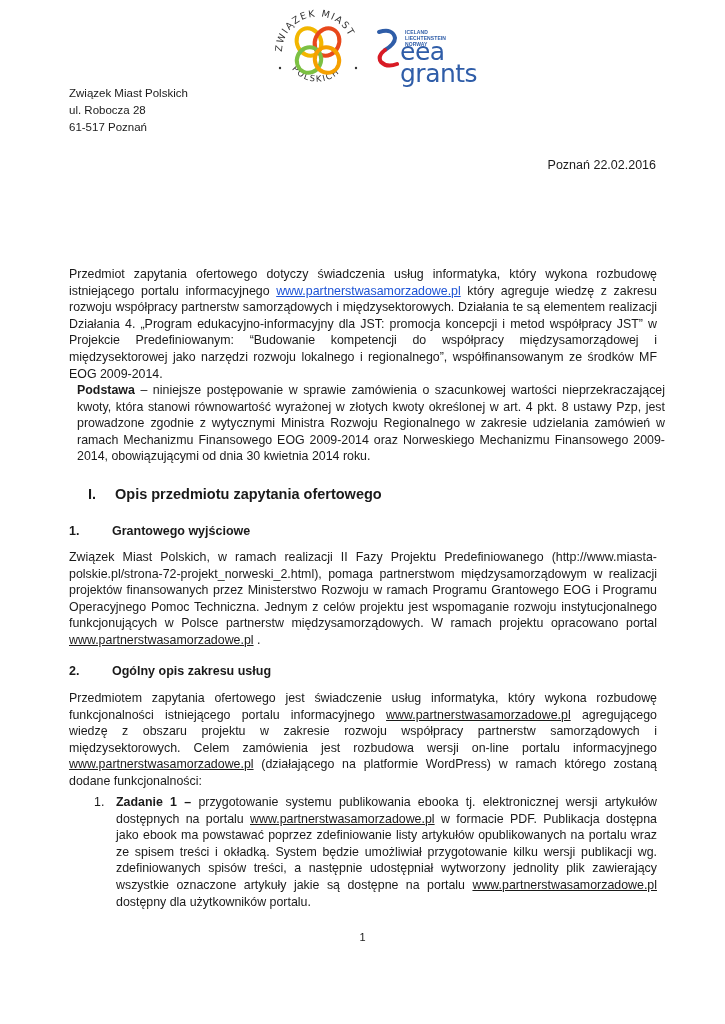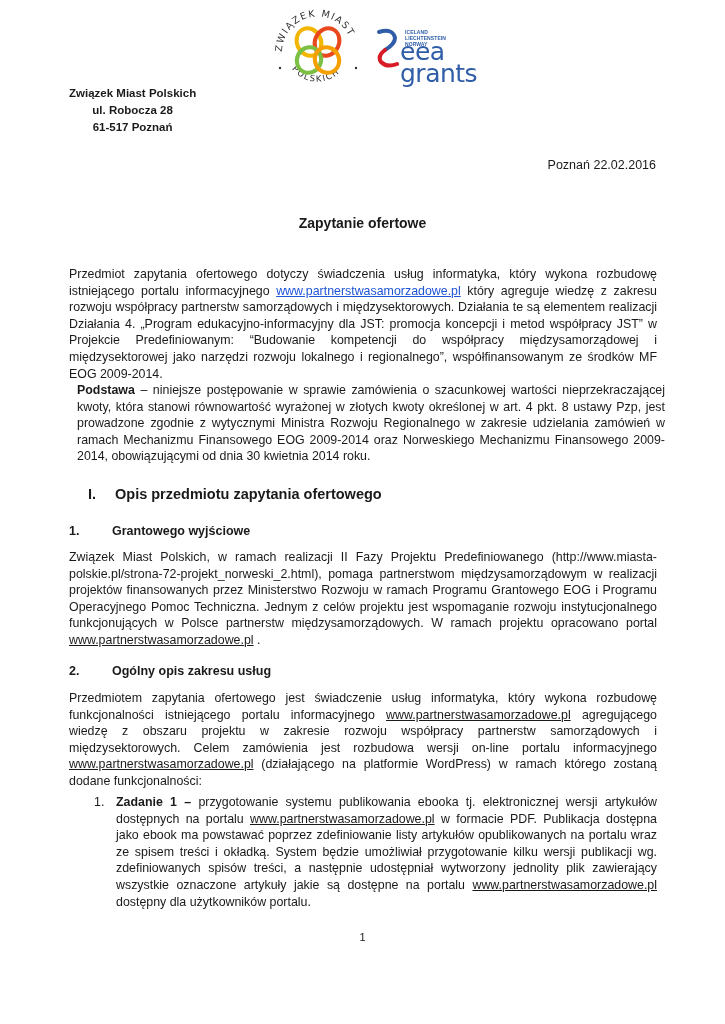--- a/index.html
+++ b/index.html
@@ -16,23 +16,22 @@
       font-weight: bold; color: #2f5da8; letter-spacing: 0.1px;
     }
     .eea-word {
       position: absolute; left: 25px; font-size: 25px; line-height: 20px;
       color: #2f5da8; font-family: "DejaVu Sans", sans-serif; letter-spacing: -0.5px;
     }
     .eea-word.w1 { top: 20px; }
     .eea-word.w2 { top: 42px; }
 
     .address {
-      position: absolute; left: 69px; top: 85px; font-size: 11.5px; font-weight: bold;
+      position: absolute; left: 69px; top: 85px; font-size: 11.5px; font-weight: normal;
       line-height: 17px;
-      text-align: center;
     }
     .date { position: absolute; right: 69px; top: 158px; font-size: 12.5px; }
     .title {
       position: absolute; left: 0; width: 725px; top: 215px; text-align: center;
       font-size: 14px; font-weight: bold;
     }
     .para {
       position: absolute; left: 69px; width: 588px; font-size: 12.4px; line-height: 16.6px;
       text-align: justify;
     }
@@ -94,21 +93,20 @@
   </div>
 
   <div class="address">
     <div>Związek Miast Polskich</div>
     <div>ul. Robocza 28</div>
     <div>61-517 Poznań</div>
   </div>
 
   <div class="date">Poznań 22.02.2016</div>
 
-  <div class="title">Zapytanie ofertowe</div>
 
   <div class="para p1"><span>Przedmiot zapytania ofertowego dotyczy świadczenia usług informatyka, który wykona rozbudowę istniejącego portalu informacyjnego </span><a class="blue">www.partnerstwasamorzadowe.pl</a><span> który agreguje wiedzę z zakresu rozwoju współpracy partnerstw samorządowych i międzysektorowych. Działania te są elementem realizacji Działania 4. „Program edukacyjno-informacyjny dla JST: promocja koncepcji i metod współpracy JST” w Projekcie Predefiniowanym: “Budowanie kompetencji do współpracy międzysamorządowej i międzysektorowej jako narzędzi rozwoju lokalnego i regionalnego”, współfinansowanym ze środków MF EOG 2009-2014.</span></div>
 
   <div class="para p2"><b>Podstawa</b><span> – niniejsze postępowanie w sprawie zamówienia o szacunkowej wartości nieprzekraczającej kwoty, która stanowi równowartość wyrażonej w złotych kwoty określonej w art. 4 pkt. 8 ustawy Pzp, jest prowadzone zgodnie z wytycznymi Ministra Rozwoju Regionalnego w zakresie udzielania zamówień w ramach Mechanizmu Finansowego EOG 2009-2014 oraz Norweskiego Mechanizmu Finansowego 2009-2014, obowiązującymi od dnia 30 kwietnia 2014 roku.</span></div>
 
   <div class="h1"><span class="num">I.</span><span>Opis przedmiotu zapytania ofertowego</span></div>
 
   <div class="h2 h2a"><span class="num">1.</span><span>Grantowego wyjściowe</span></div>
 
   <div class="para p3"><span>Związek Miast Polskich, w ramach realizacji II Fazy Projektu Predefiniowanego (http://www.miasta-polskie.pl/strona-72-projekt_norweski_2.html), pomaga partnerstwom międzysamorządowym w realizacji projektów finansowanych przez Ministerstwo Rozwoju w ramach Programu Grantowego EOG i Programu Operacyjnego Pomoc Techniczna. Jednym z celów projektu jest wspomaganie rozwoju instytucjonalnego funkcjonujących w Polsce partnerstw międzysamorządowych. W ramach projektu opracowano portal </span><a>www.partnerstwasamorzadowe.pl</a><span> .</span></div>

